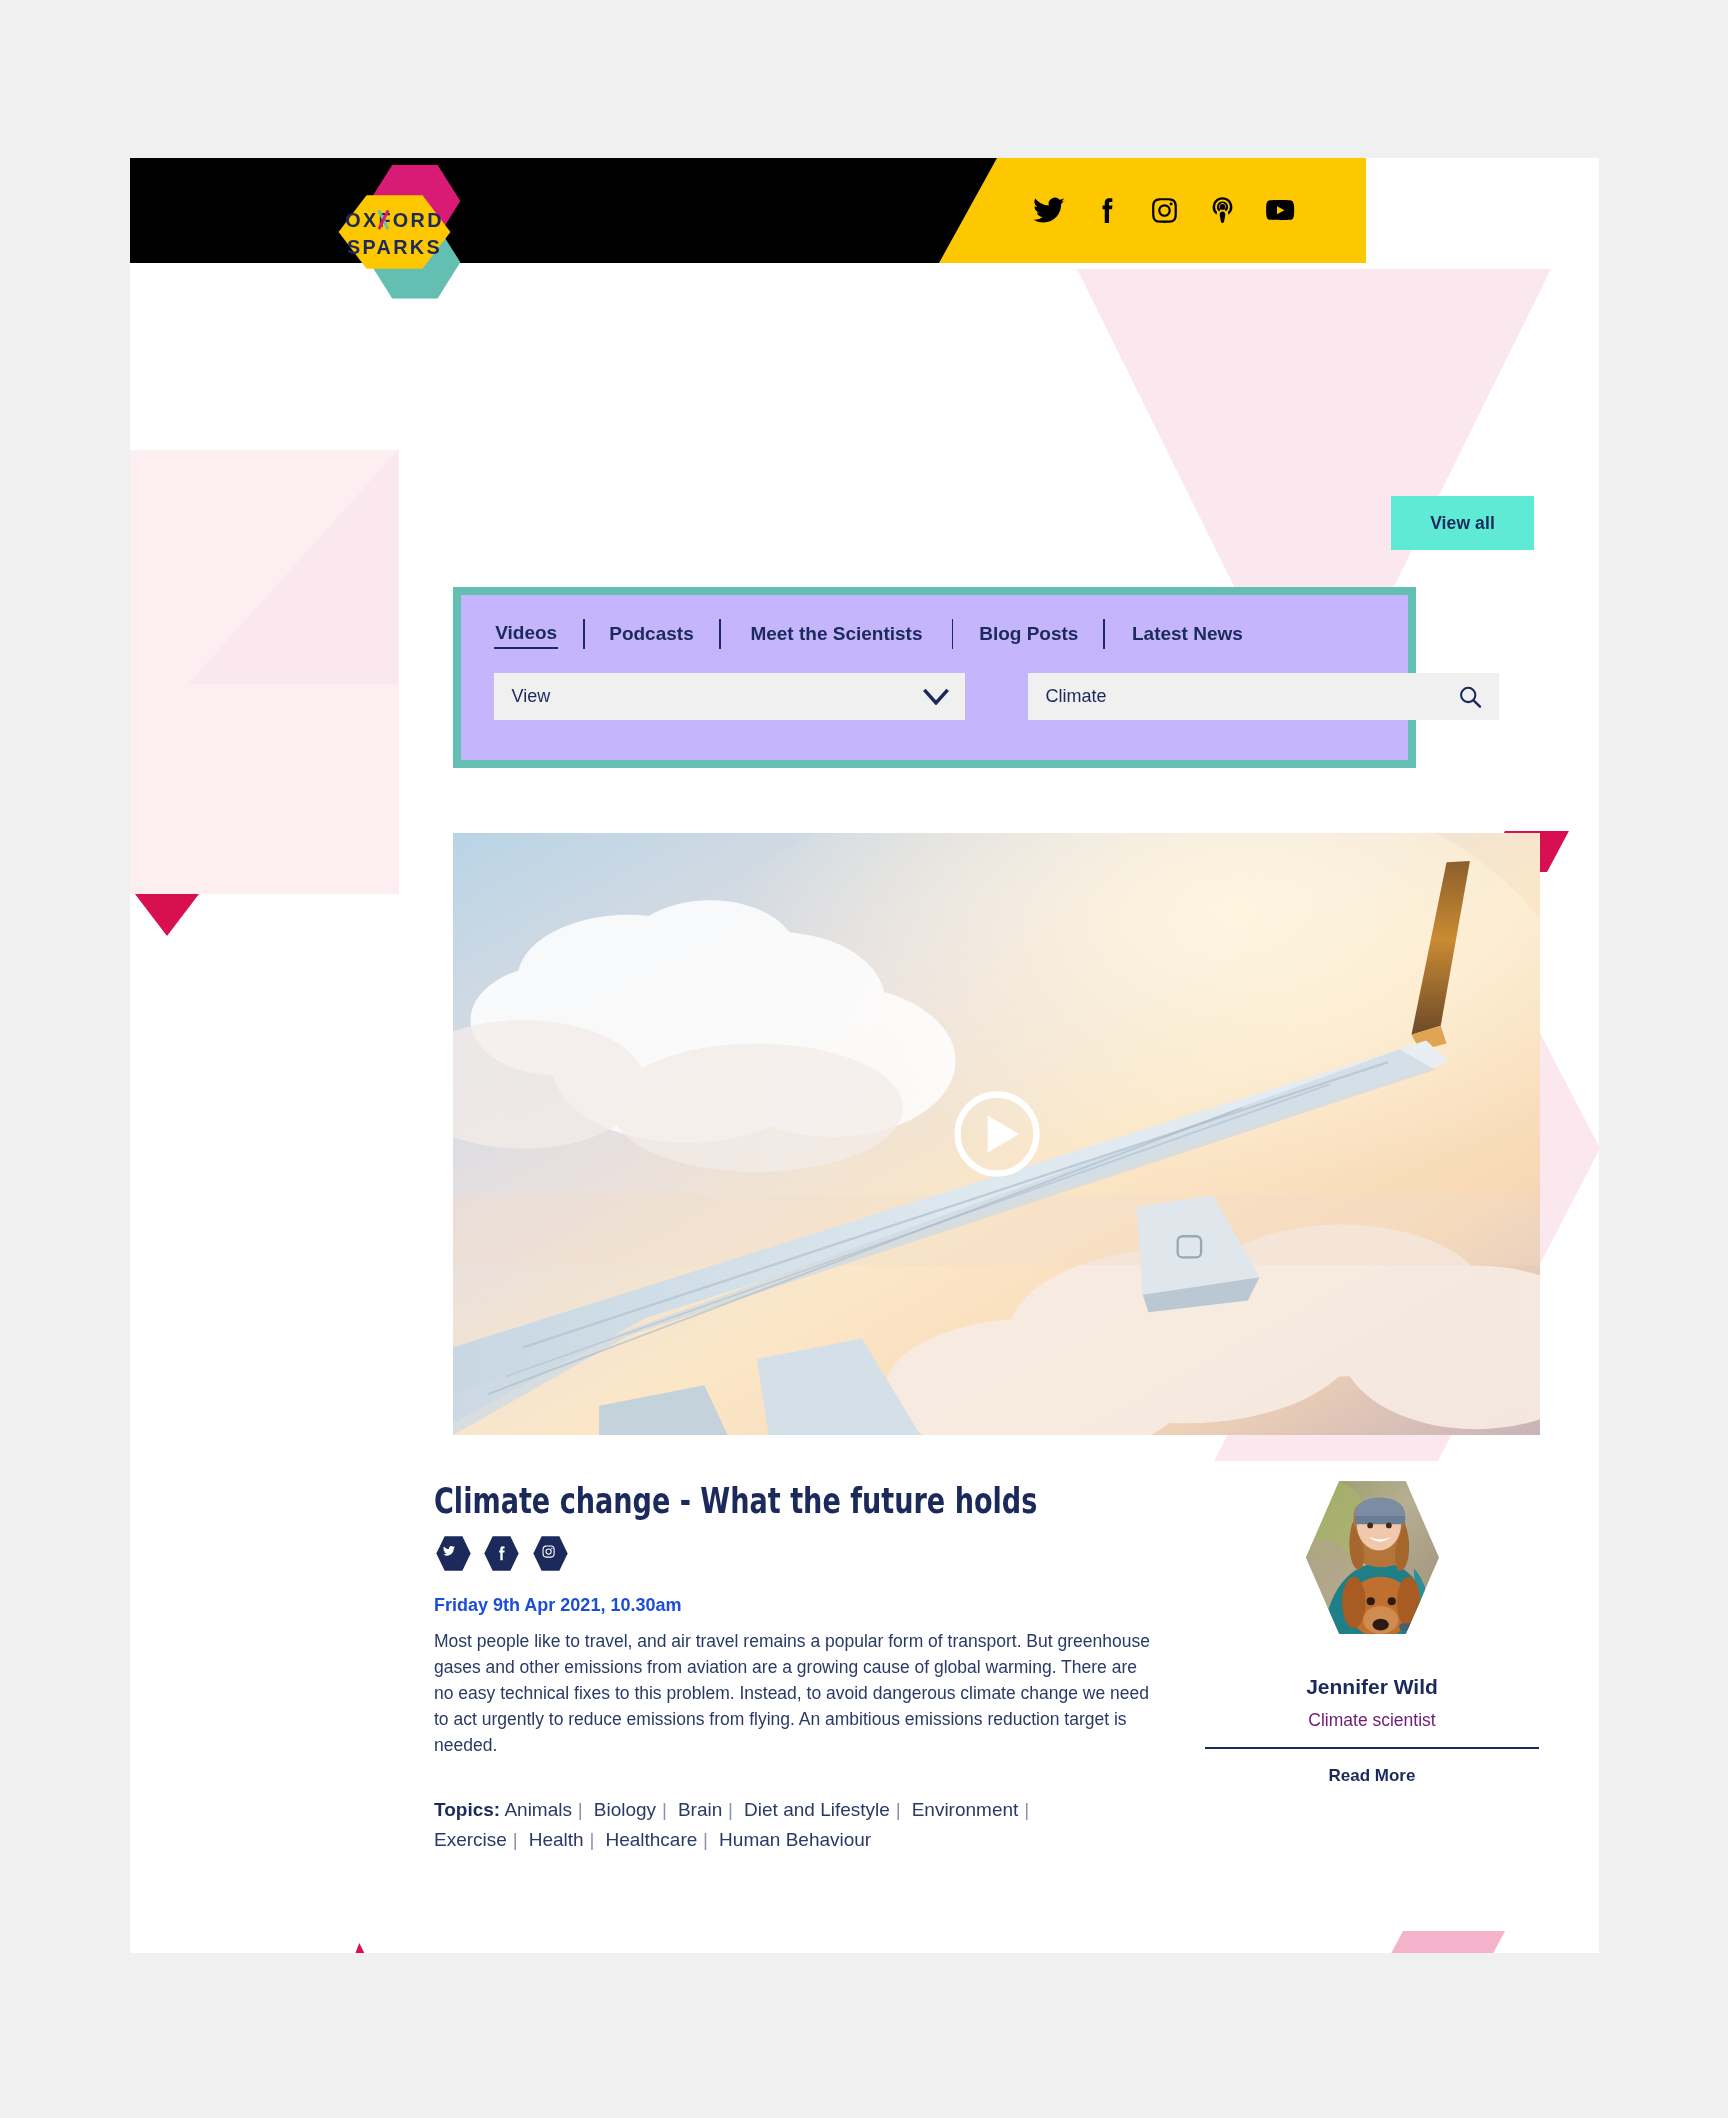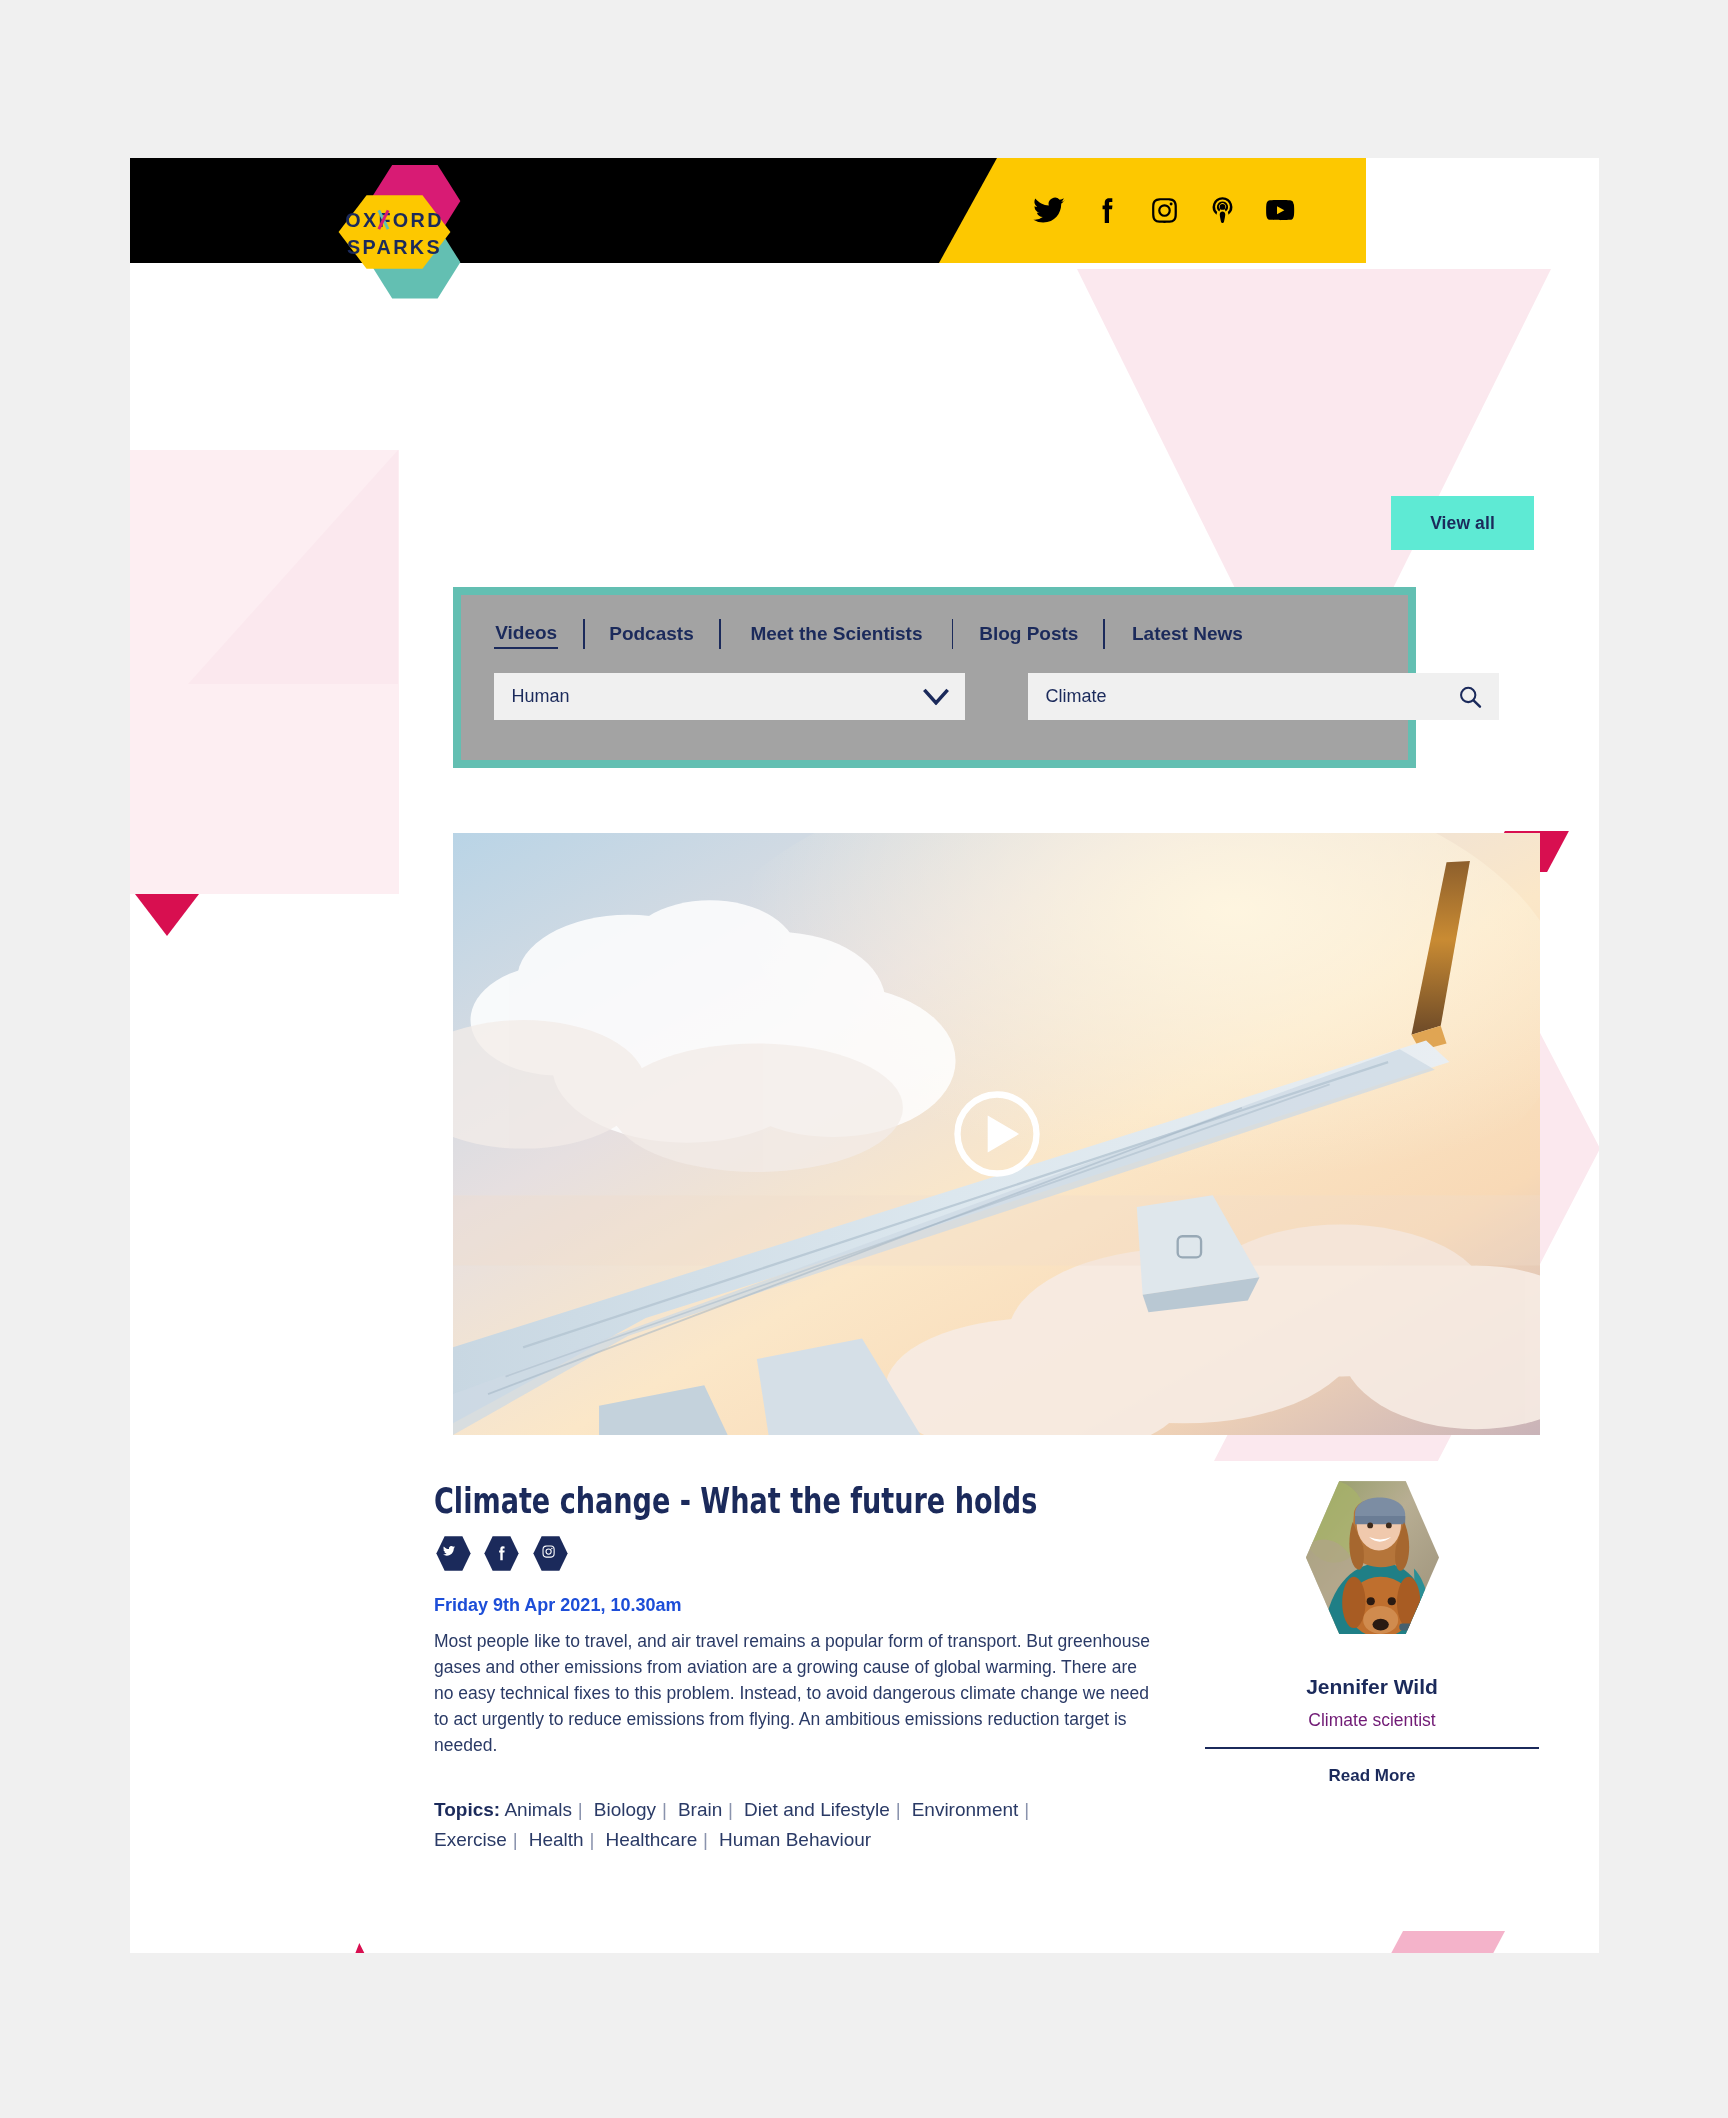--- a/index.html
+++ b/index.html
@@ -145,21 +145,21 @@
     cursor: pointer;
     z-index: 7;
   }
 
   
   .filter-panel {
     position: absolute;
     left: 323px; top: 429px;
     width: 963px; height: 181px;
     border: 8.2px solid #63bfb2;
-    background: #a3a3a3;
+    background: #c4b5fd;
     z-index: 6;
   }
   .tabs {
     position: absolute;
     left: 33px; top: 13px;
     display: flex;
     align-items: center;
     height: 51px;
   }
   .tab {
@@ -391,21 +391,21 @@
       <div class="tab-sep w2"></div>
       <div class="tab">Meet the Scientists</div>
       <div class="tab-sep w3"></div>
       <div class="tab">Blog Posts</div>
       <div class="tab-sep w4"></div>
       <div class="tab">Latest News</div>
     </div>
 
     <div class="controls">
       <div class="field">
-        <span class="field-text">Human</span>
+        <span class="field-text">View</span>
         <span class="field-icon">
           <svg width="26" height="17.5" viewBox="0 0 44 30">
               <path d="M4 5 L22 25 L40 5" fill="none" stroke="#1b2a5b" stroke-width="6" stroke-linecap="square"></path>
             </svg>
         </span>
       </div>
       <div class="field">
         <span class="field-text" title="Search">Climate</span>
         <span class="field-icon">
           <svg width="24.5" height="24.5" viewBox="0 0 24 24">

